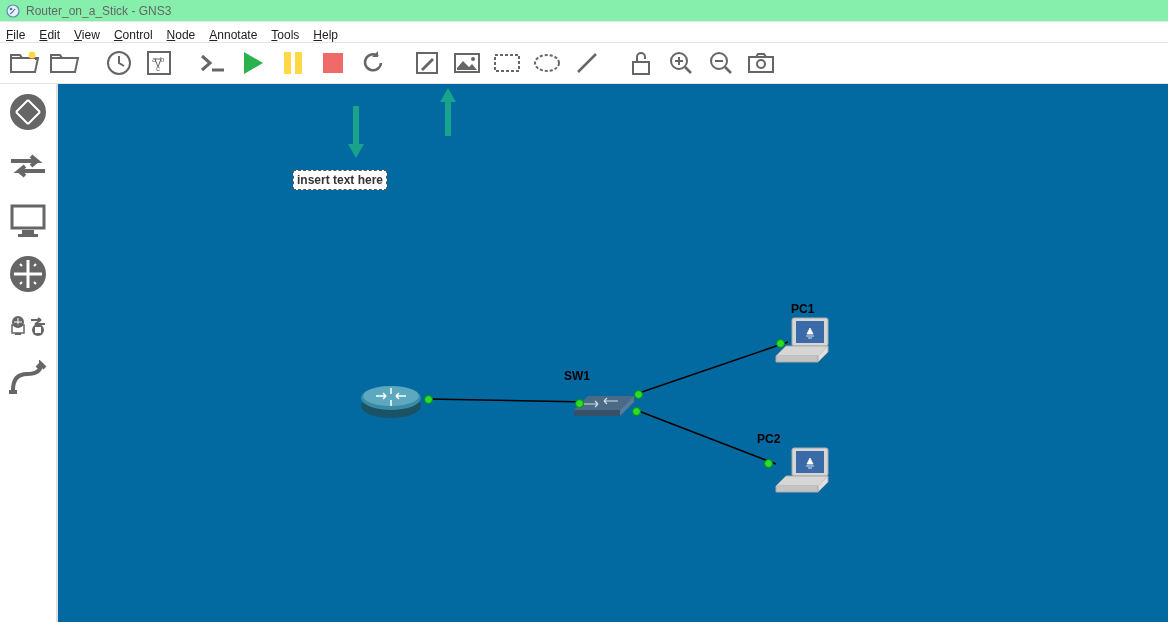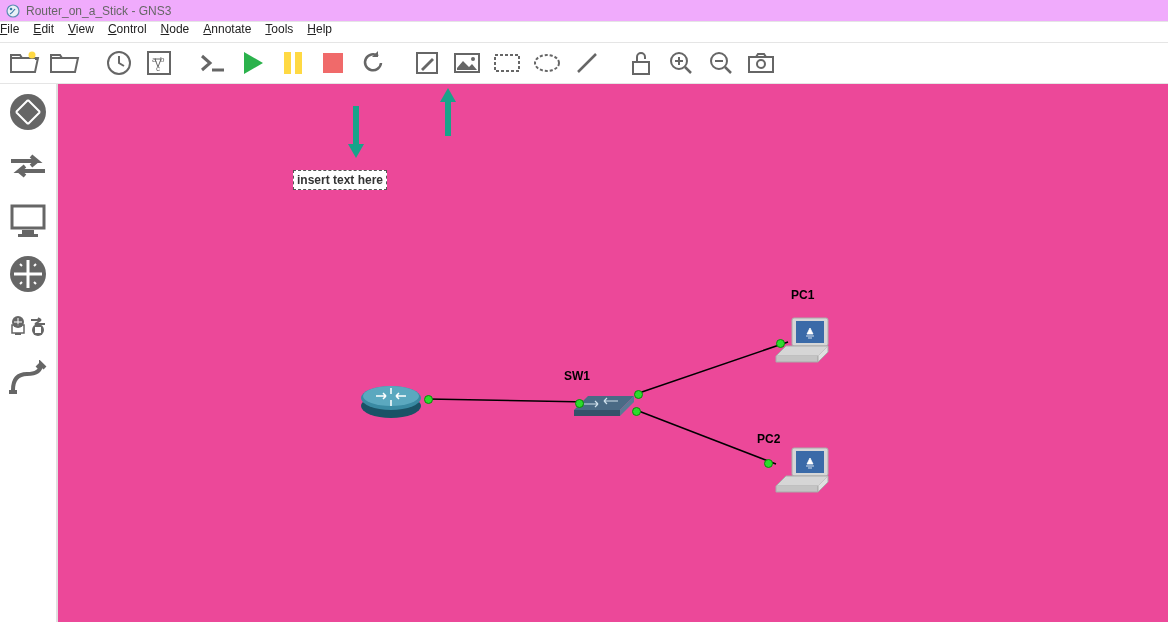--- a/index.html
+++ b/index.html
@@ -1,30 +1,30 @@
 <!DOCTYPE html>
 <html><head>
 <meta charset="utf-8">
 <style>
   * { box-sizing: border-box; margin: 0; padding: 0; }
   body { font-family: "Segoe UI", Tahoma, sans-serif; font-size: 12px; background: #fff; width: 1168px; height: 622px; overflow: hidden; color: #333; }
-  .titlebar { height: 22px; background: #f0abfc; border-bottom: 1px solid #e5e5e5; display: flex; align-items: center; padding-left: 6px; gap: 6px; }
+  .titlebar { height: 22px; background: #86efac; border-bottom: 1px solid #e5e5e5; display: flex; align-items: center; padding-left: 6px; gap: 6px; }
   .titlebar .app-icon { width: 14px; height: 14px; }
   .titlebar .title { color: #666; font-size: 12px; }
-  .menubar { height: 20px; display: flex; align-items: flex-start; gap: 14px; font-size: 12px; color: #222; }
+  .menubar { height: 20px; display: flex; align-items: flex-end; padding-left: 6px; gap: 14px; font-size: 12px; color: #222; }
   .menubar span { cursor: default; }
   .menubar span u { text-decoration: underline; }
   .toolbar { height: 42px; border-top: 1px solid #e5e5e5; border-bottom: 1px solid #e5e5e5; display: flex; align-items: center; padding-left: 8px; gap: 6px; }
   .toolbar .btn { width: 34px; height: 34px; display: flex; align-items: center; justify-content: center; cursor: pointer; }
   .toolbar .sep { width: 8px; }
   .container { display: flex; height: calc(622px - 22px - 20px - 42px); }
   .sidebar { width: 58px; border-right: 2px solid #e0e0e0; display: flex; flex-direction: column; align-items: center; padding-top: 6px; gap: 10px; background: #fff; }
   .sidebar .sbtn { width: 44px; height: 44px; display: flex; align-items: center; justify-content: center; cursor: pointer; }
   .sidebar .small-row { display: flex; gap: 2px; }
-  .canvas { position: relative; flex: 1; background: #ec4899; }
+  .canvas { position: relative; flex: 1; background: #0369a1; }
   .node-label { position: absolute; font-weight: bold; font-size: 12px; color: #000; }
   .text-box { position: absolute; border: 1px dashed #555; padding: 2px 3px; font-weight: bold; font-size: 12px; background: #fff; }
   .port { position: absolute; width: 9px; height: 9px; border-radius: 50%; background: #2cdc2c; border: 1px solid #0a8a0a; }
   svg.abs { position: absolute; }
 </style>
 </head>
 <body>
 
 <div class="titlebar">
   <span class="app-icon">
@@ -262,21 +262,21 @@
       <path d="M6 26 L52 26 L66 12 L20 12 Z" fill="#4a6a85"></path>
       <path d="M6 26 L6 32 L52 32 L52 26" fill="#35516a"></path>
       <path d="M52 26 L52 32 L66 18 L66 12" fill="#5a7a95"></path>
       <path d="M16 20 L30 20 M30 20 L27 17 M30 20 L27 23" stroke="#d0e0ec" stroke-width="1.2" fill="none"></path>
       <path d="M50 17 L36 17 M36 17 L39 14 M36 17 L39 20" stroke="#d0e0ec" stroke-width="1.2" fill="none"></path>
     </svg>
     <div class="port" style="left:517px; top:315px;"></div>
     <div class="port" style="left:576px; top:306px;"></div>
     <div class="port" style="left:574px; top:323px;"></div>
 
-    <div class="node-label" style="left:733px; top:204px;">PC1</div>
+    <div class="node-label" style="left:733px; top:218px;">PC1</div>
     <svg class="abs" style="left:714px; top:232px;" width="62" height="52">
       <rect x="20" y="2" width="36" height="28" rx="2" fill="#d6d6d6" stroke="#aaa"></rect>
       <rect x="24" y="5" width="28" height="22" fill="#3a6aa8"></rect>
       <path d="M38 12 L35 18 L41 18 Z M34 20 L42 20 M36 22 L40 22" fill="#fff" stroke="#fff" stroke-width="0.8"></path>
       <path d="M4 40 L46 40 L56 30 L14 30 Z" fill="#d6d6d6" stroke="#aaa"></path>
       <path d="M4 40 L4 46 L46 46 L46 40" fill="#c4c4c4" stroke="#aaa"></path>
       <path d="M46 40 L46 46 L56 36 L56 30" fill="#e0e0e0" stroke="#aaa"></path>
     </svg>
     <div class="port" style="left:718px; top:255px;"></div>
 

